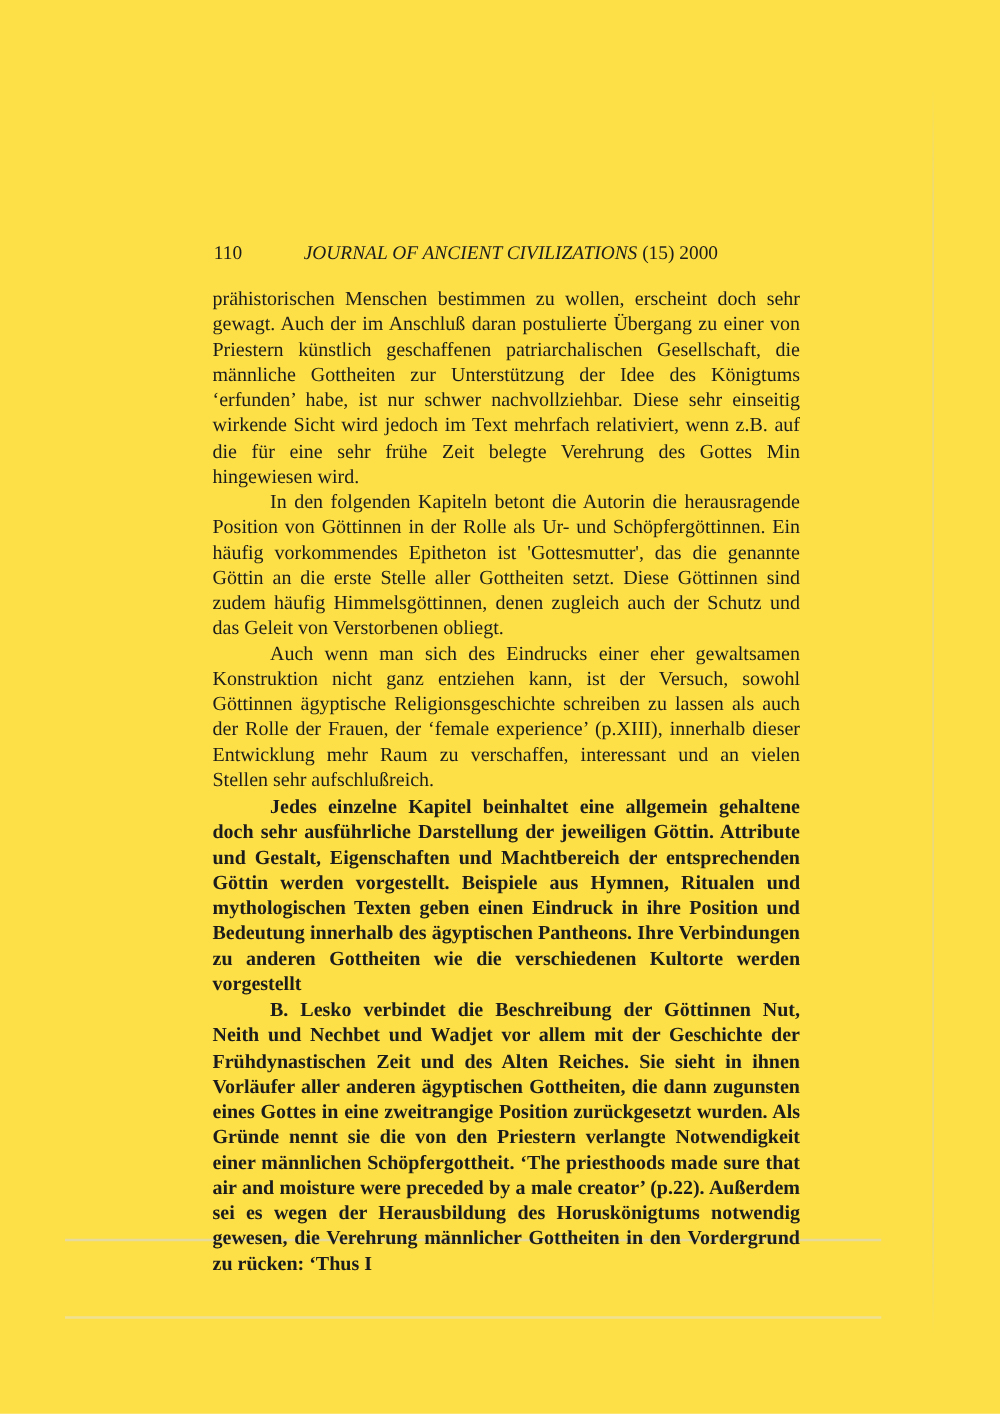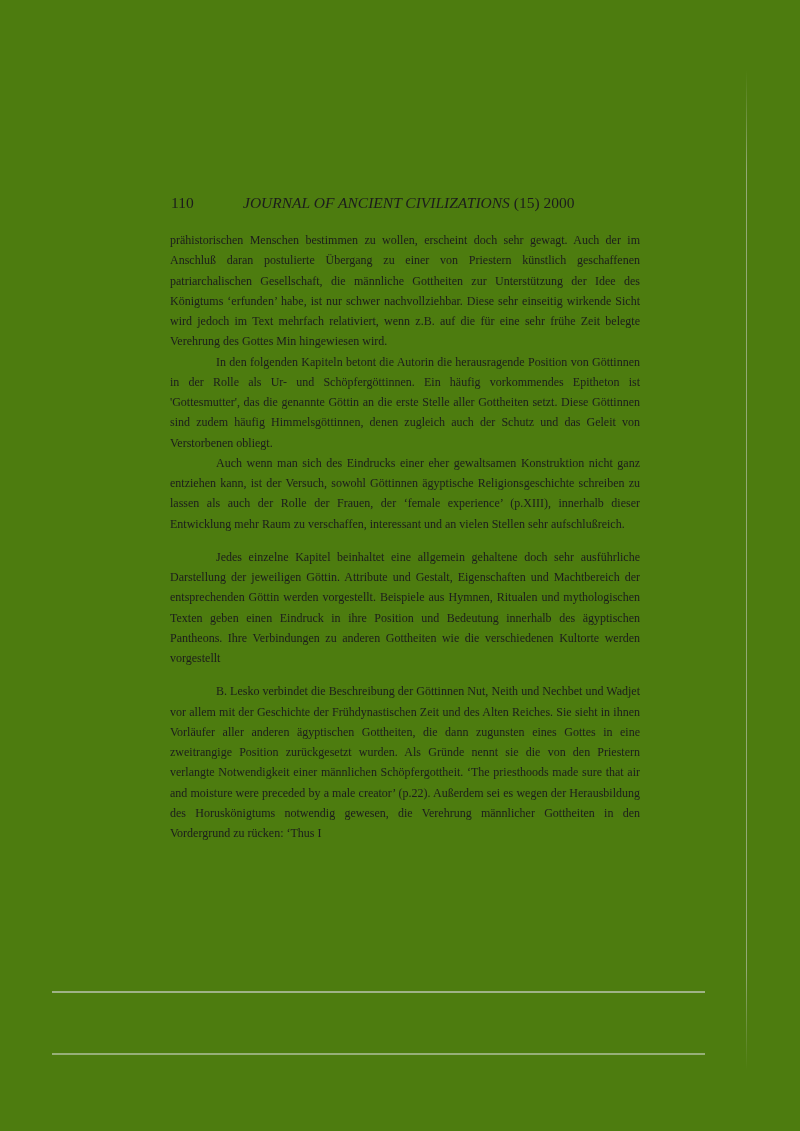--- a/index.html
+++ b/index.html
@@ -13,21 +13,21 @@
     position: relative;
     overflow: hidden;
     font-family: "Liberation Serif", "DejaVu Serif", serif;
     color: #1c1c1c;
   }
   .page {
     position: absolute;
     left: 0; top: 0;
     width: 800px;
     height: 1131px;
-    background: #4d7c0f;
+    background: #fde047;
   }
   .scan-edge {
     position: absolute;
     left: 746px;
     top: 70px;
     width: 1px;
     height: 1000px;
     background: linear-gradient(to bottom, rgba(210,210,210,0), rgba(205,205,205,0.55) 10%, rgba(205,205,205,0.55) 90%, rgba(210,210,210,0));
   }
   .scan-line {
@@ -55,33 +55,34 @@
   }
   .running-head .journal {
     font-style: italic;
   }
 
   .body-text {
     position: absolute;
     left: 170px;
     top: 230px;
     width: 470px;
-    font-size: 12px;
+    font-size: 16px;
     line-height: 20.25px;
     text-align: justify;
   }
   .body-text p {
     margin: 0;
     text-indent: 46px;
   }
   .body-text p.no-indent {
     text-indent: 0;
   }
   .body-text p.para-gap {
-    margin-top: 13px;
+    margin-top: 1px;
+    font-weight: bold;
   }
 </style>
 </head>
 <body>
 
 <div class="page">
   <div class="scan-edge"></div>
   <div class="scan-line l1"></div>
   <div class="scan-line l2"></div>
 

